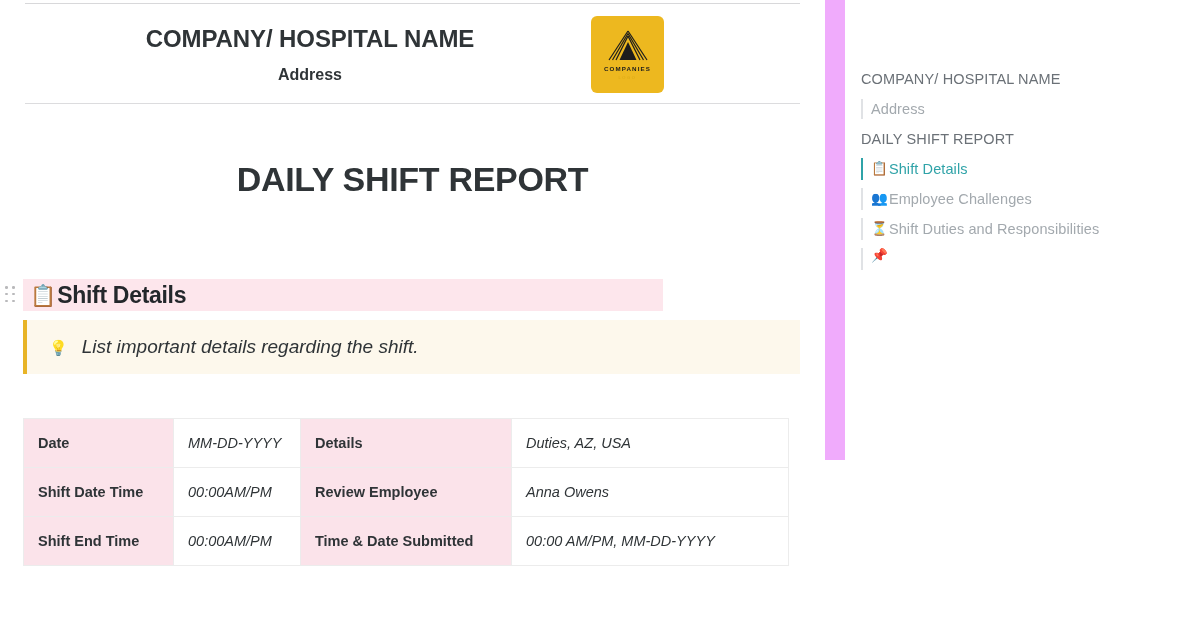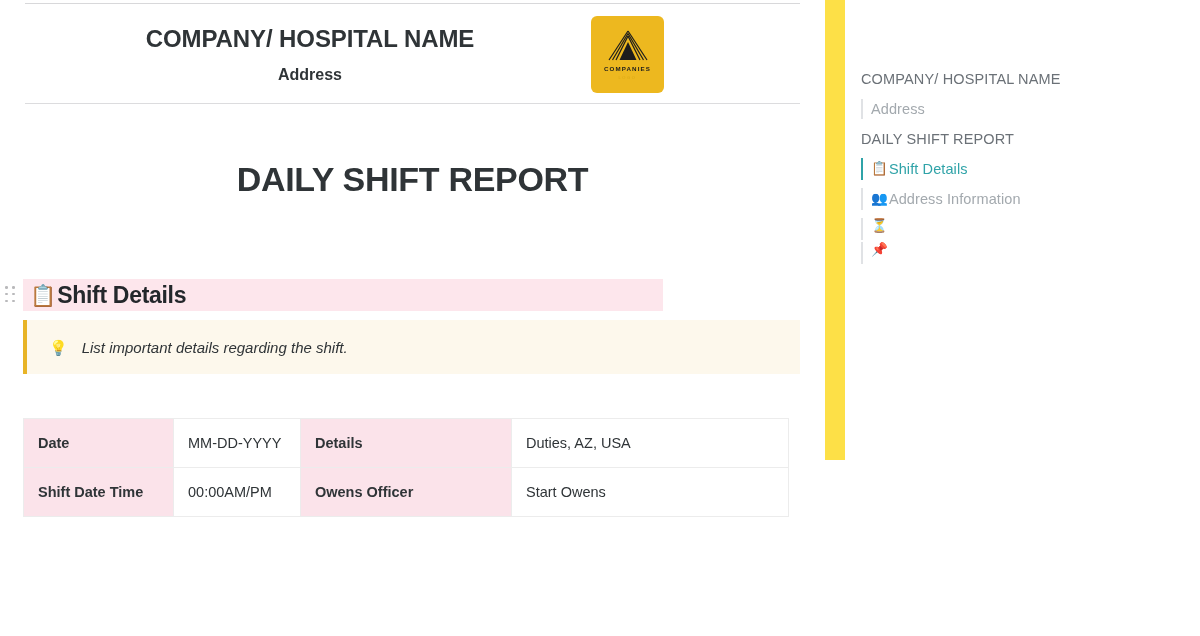--- a/index.html
+++ b/index.html
@@ -4,21 +4,21 @@
 <style>
   * { box-sizing: border-box; }
   html, body {
     margin: 0; padding: 0;
     width: 1200px; height: 636px;
     background: #ffffff;
     font-family: "Liberation Sans", sans-serif;
     overflow: hidden;
   }
 
-  #root { position: relative; width: 1200px; height: 460px; background:#fde047; }
+  #root { position: relative; width: 1200px; height: 460px; background:#f0abfc; }
 
   
   .doc {
     position: absolute; left: 0; top: 0;
     width: 825px; height: 636px;
     background: #ffffff;
     overflow: hidden;
   }
 
   .top-rule {
@@ -109,21 +109,21 @@
     width: 777px; height: 54px;
     background: #fdf8ec;
     border-left: 4px solid #e8b426;
     display: flex; align-items: center;
   }
   .callout .bulb {
     font-size: 15px; margin-left: 22px; margin-right: 14px;
     opacity: .85; line-height:1;
   }
   .callout .ctext {
-    font-size: 15px; font-style: italic; color: #2f3437;
+    font-size: 19px; font-style: italic; color: #2f3437;
   }
 
   
   .tbl {
     position: absolute; left: 23px; top: 418px;
     width: 765px;
     border-collapse: collapse;
     table-layout: fixed;
     border-radius: 6px;
   }
@@ -135,20 +135,21 @@
     line-height: 22px;
     color: #2f3437;
     word-wrap: break-word;
   }
   .tbl td.lab {
     background: #fbe3ea;
     font-weight: bold;
   }
   .tbl td.val {
     background: #ffffff;
+    font-style: italic;
   }
   .c1 { width: 150px; }
   .c2 { width: 127px; }
   .c3 { width: 211px; }
   .c4 { width: 277px; }
 
   
   .panel {
     position: absolute; left: 845px; top: 0;
     width: 355px; height: 636px; background: #ffffff;
@@ -245,22 +246,28 @@
       <tbody>
         <tr>
           <td class="lab">Date</td>
           <td class="val">MM-DD-YYYY</td>
           <td class="lab">Details</td>
           <td class="val">Duties, AZ, USA</td>
         </tr>
         <tr>
           <td class="lab">Shift Date Time</td>
           <td class="val">00:00AM/PM</td>
-          <td class="lab">Owens Officer</td>
-          <td class="val">Start Owens</td>
+          <td class="lab">Review Employee</td>
+          <td class="val">Anna Owens</td>
+        </tr>
+        <tr>
+          <td class="lab">Shift End Time</td>
+          <td class="val">00:00AM/PM</td>
+          <td class="lab">Time &amp; Date Submitted</td>
+          <td class="val">00:00 AM/PM, MM-DD-YYYY</td>
         </tr>
       </tbody>
     </table>
   </div>
 
   <div class="panel">
     <div class="outline">
 
       <div class="ol-row">
         <div class="ol-h1">COMPANY/ HOSPITAL NAME</div>
@@ -274,25 +281,26 @@
         <div class="ol-h1">DAILY SHIFT REPORT</div>
       </div>
 
       <div class="ol-item active">
         <span class="em">📋</span>
         <span>Shift Details</span>
       </div>
 
       <div class="ol-item">
         <span class="em">👥</span>
-        <span>Address Information</span>
+        <span>Employee Challenges</span>
       </div>
 
       <div class="ol-item">
         <span class="em">⏳</span>
+        <span>Shift Duties and Responsibilities</span>
       </div>
 
       <div class="ol-item">
         <span class="em">📌</span>
       </div>
 
     </div>
 
   </div>
 

